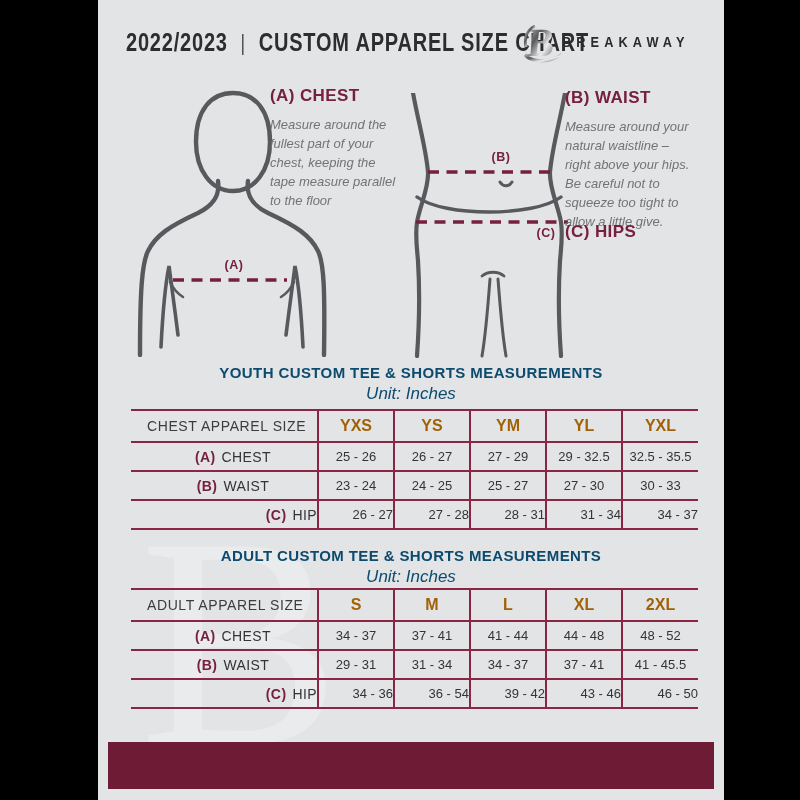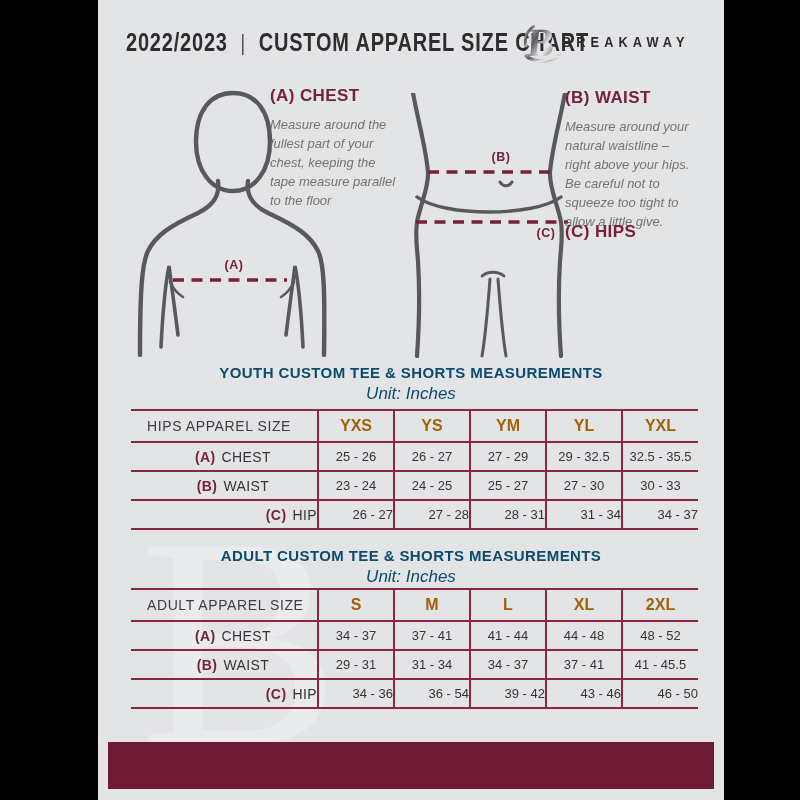--- a/index.html
+++ b/index.html
@@ -196,21 +196,21 @@
     <colgroup>
         <col style="width:187px">
         <col style="width:76px">
         <col style="width:76px">
         <col style="width:76px">
         <col style="width:76px">
         <col style="width:76px">
       </colgroup>
     <tbody>
         <tr class="hrow">
-      <td class="first">HIPS APPAREL SIZE</td>
+      <td class="first">CHEST APPAREL SIZE</td>
       <td class="size-code">YXS</td>
       <td class="size-code">YS</td>
       <td class="size-code">YM</td>
       <td class="size-code">YL</td>
       <td class="size-code">YXL</td>
     </tr>
     <tr>
       <td class="rowlabel"><span class="pref">(A)</span><span>CHEST</span></td>
       <td>25 - 26</td>
       <td>26 - 27</td>

